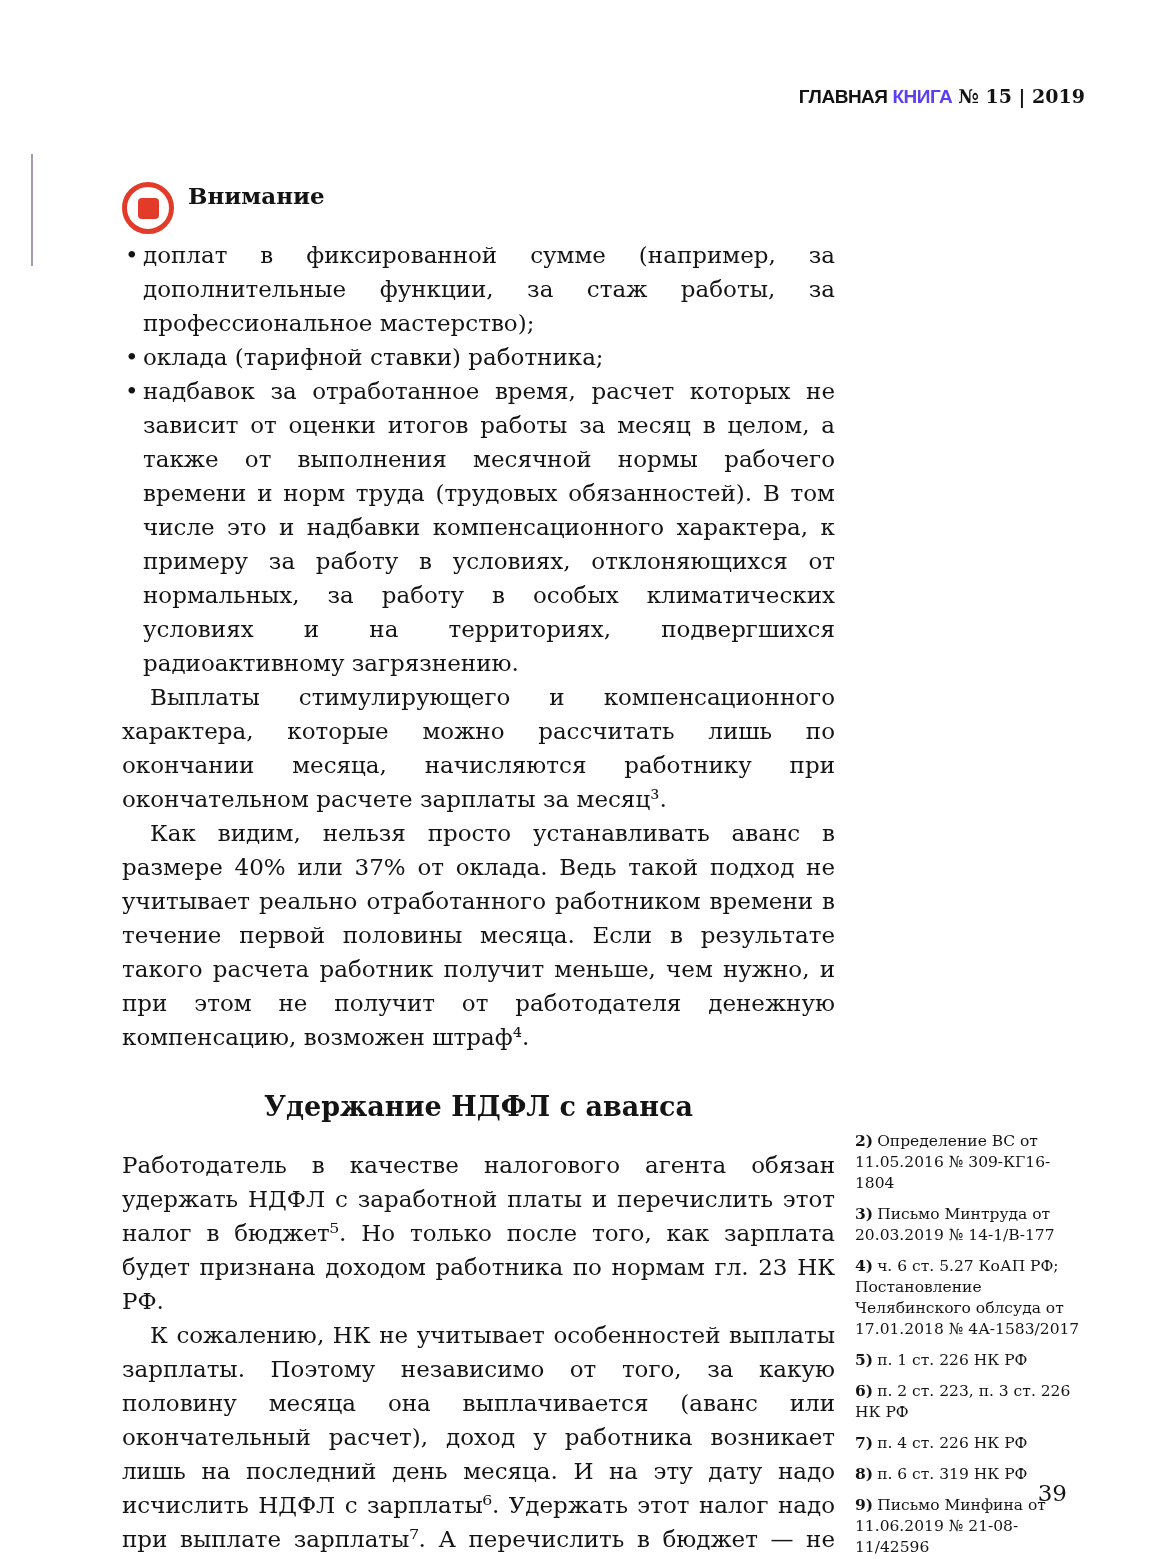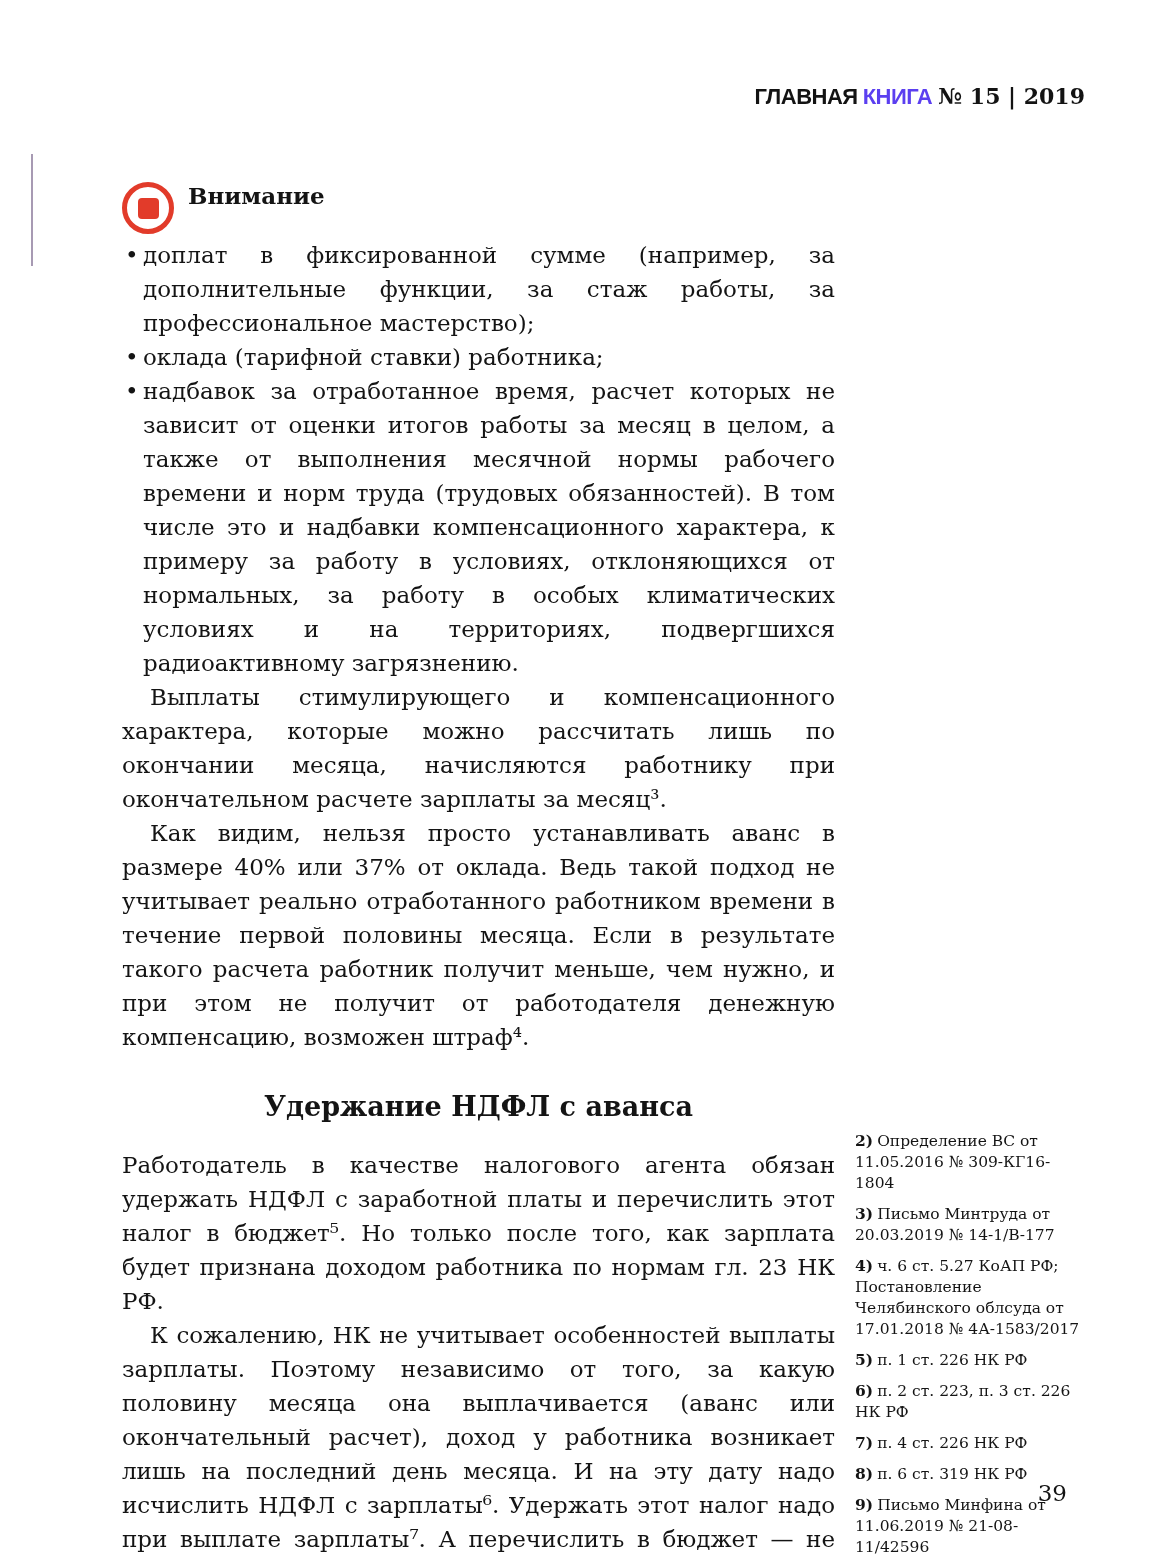--- a/index.html
+++ b/index.html
@@ -13,21 +13,21 @@
     color: #141414;
     overflow: hidden;
   }
 
   
   .masthead {
     position: absolute;
     top: 86px;
     right: 78px;
     white-space: nowrap;
-    font-size: 22px;
+    font-size: 19px;
     line-height: 20px;
   }
   .brand-black {
     font-family: "Liberation Sans", sans-serif;
     font-weight: 700;
     letter-spacing: -0.5px;
     color: #131313;
   }
   .brand-accent {
     font-family: "Liberation Sans", sans-serif;

